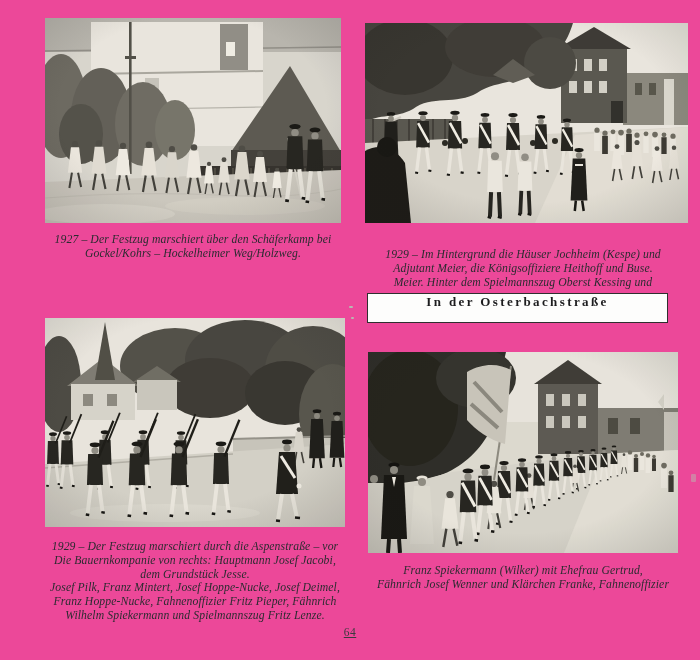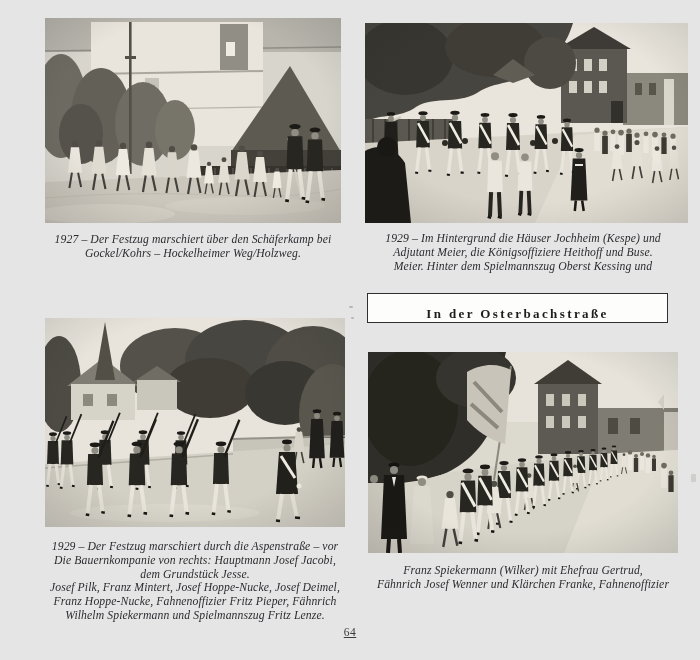--- a/index.html
+++ b/index.html
@@ -1,24 +1,24 @@
 <!DOCTYPE html>
 <html><head>
 <meta charset="utf-8">
 <style>
   html,body{margin:0;padding:0;background:#ffffff;}
-  .page{position:relative;width:700px;height:660px;background:#e5e5e5;overflow:hidden;
+  .page{position:relative;width:700px;height:660px;background:#ec4899;overflow:hidden;
         font-family:"Liberation Serif",serif;}
   .photo{position:absolute;margin:0;padding:0;overflow:hidden;background:#d8d6d0;}
   .photo svg{display:block;width:100%;height:100%;filter:blur(.35px) contrast(.96) sepia(.05);}
   .caption{position:absolute;font:italic 11.7px/13.8px "Liberation Serif",serif;
            color:#2b2b30;text-align:center;letter-spacing:.1px;}
   .section-box{position:absolute;left:367px;top:293px;width:301px;height:30px;
            box-sizing:border-box;border:1.4px solid #2f2f2f;background:#fdfdfc;
-           display:flex;align-items:flex-end;justify-content:center;}
+           display:flex;align-items:flex-start;justify-content:center;}
   .section-box span{font:700 13px "Liberation Serif",serif;letter-spacing:2.4px;color:#1d1d1f;}
   .pagenum{position:absolute;left:0;top:626px;width:700px;text-align:center;
            font:11.5px "Liberation Serif",serif;color:#3a3a3e;letter-spacing:.5px;text-decoration:underline;}
   .speck{position:absolute;background:#b9b7b1;border-radius:1px;}
 </style>
 </head>
 <body>
 
 <svg width="0" height="0" style="position:absolute" aria-hidden="true">
   <defs>
@@ -213,21 +213,21 @@
         <path d="M210,142 L218,142" stroke="#e9e7e0" stroke-width="2"></path>
       </g>
       <g>
         <path d="M0,128 C14,120 30,124 40,140 L46,200 L0,200 Z" fill="#181712"></path>
         <circle cx="22" cy="124" r="10" fill="#14130f"></circle>
       </g>
       <rect width="323" height="200" fill="url(#vig)"></rect>
     </svg>
   </figure>
 
-  <div class="caption" style="left:353px;top:232px;width:340px">
+  <div class="caption" style="left:353px;top:248px;width:340px">
     <div>1929 – Im Hintergrund die Häuser Jochheim (Kespe) und</div>
     <div>Adjutant Meier, die Königsoffiziere Heithoff und Buse.</div>
     <div>Meier. Hinter dem Spielmannszug Oberst Kessing und</div>
   </div>
 
   <div class="section-box">
     <span>In der Osterbachstraße</span>
   </div>
 
   <figure class="photo" style="left:45px;top:318px;width:300px;height:209px" aria-label="Company of men in dark jackets and white trousers marching with shouldered rifles, an officer with sash leading at right">

